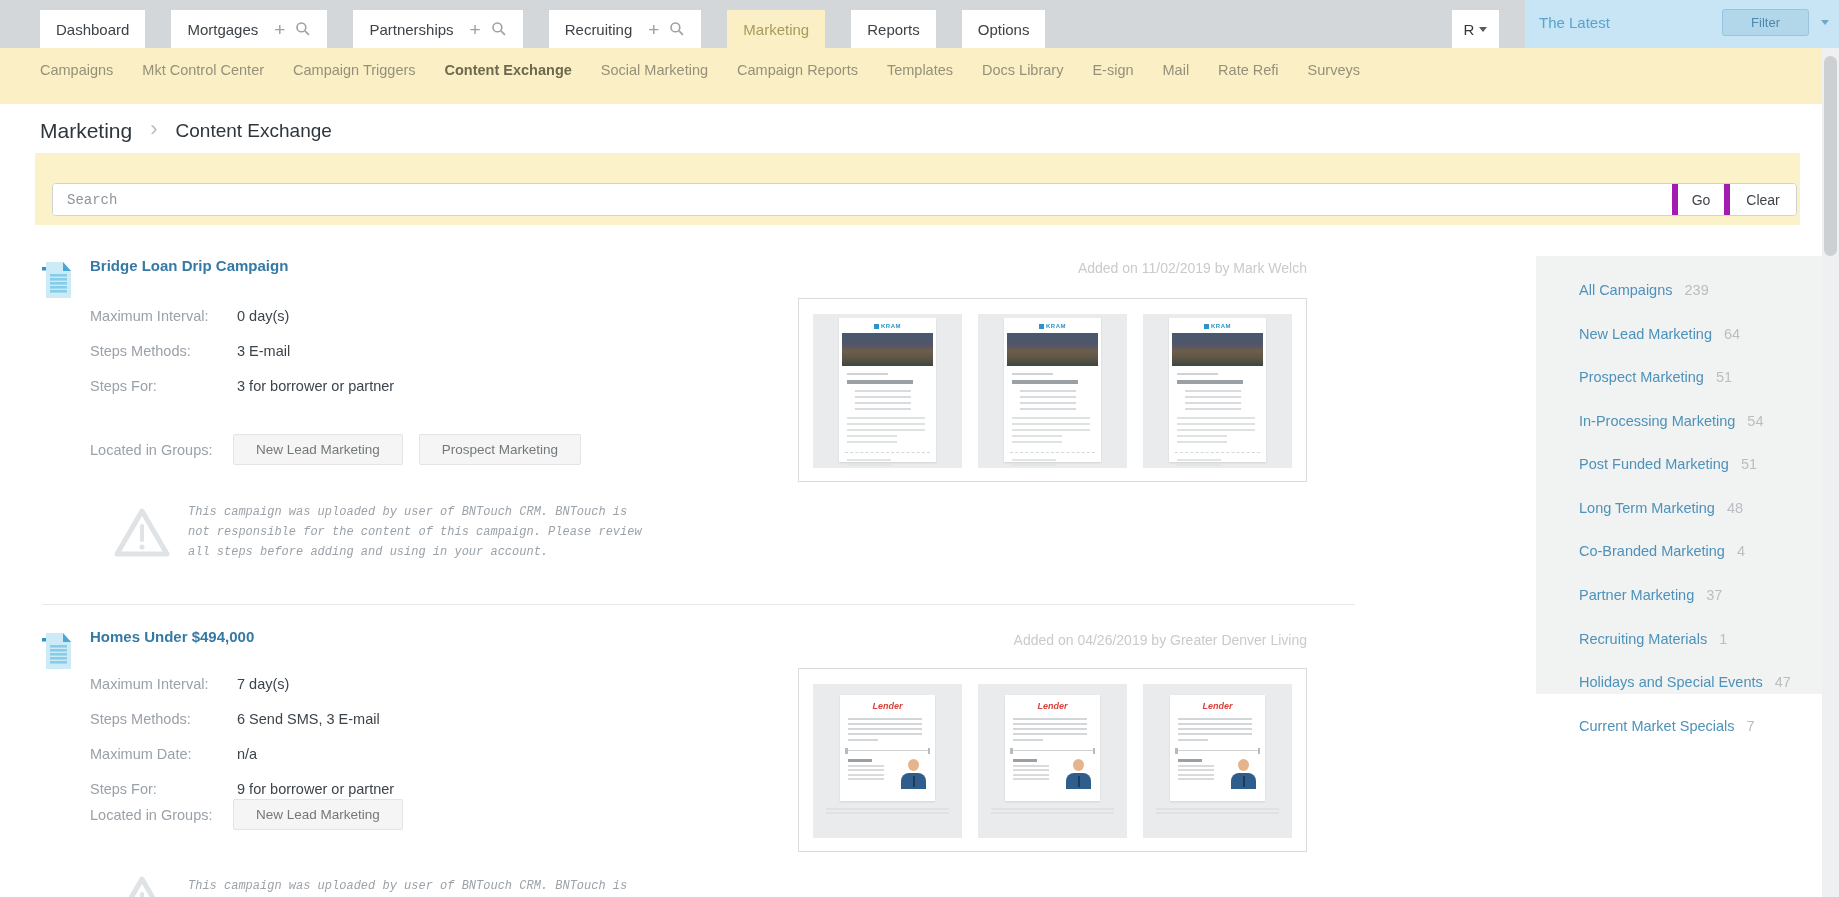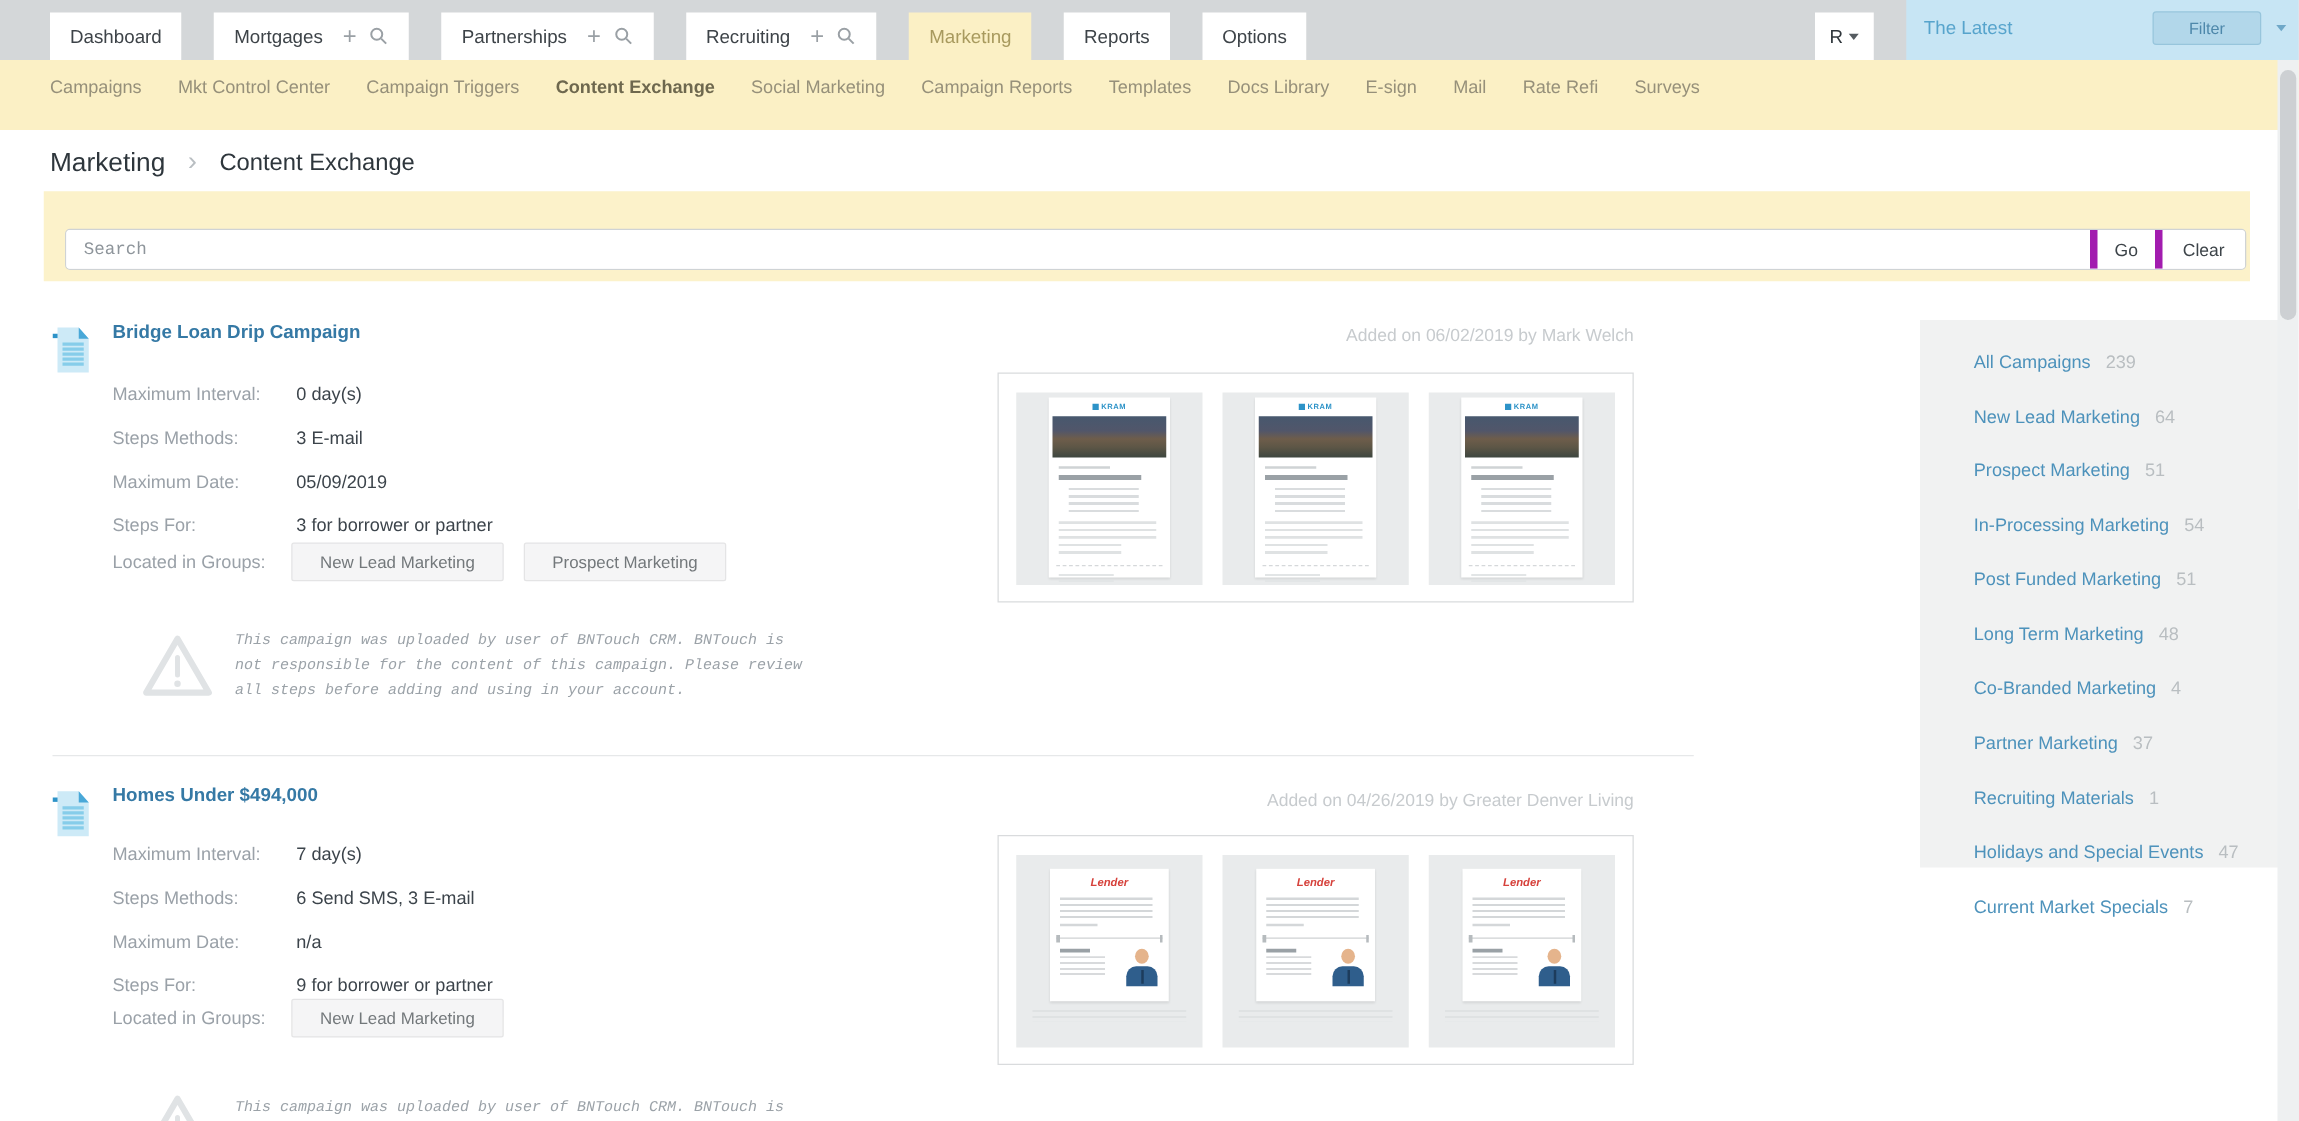--- a/index.html
+++ b/index.html
@@ -205,33 +205,29 @@
       <rect x="0" y="9" width="9" height="3.5" fill="#2d93c8"></rect>
       <path d="M4 4 h17 l8 9 v27 h-25 z" fill="#cdeaf7"></path>
       <path d="M21 4 l8 9 h-8 z" fill="#49a8d8"></path>
       <rect x="8" y="16" width="17" height="2.6" fill="#86cdea"></rect>
       <rect x="8" y="20" width="17" height="2.6" fill="#86cdea"></rect>
       <rect x="8" y="24" width="17" height="2.6" fill="#86cdea"></rect>
       <rect x="8" y="28" width="17" height="2.6" fill="#86cdea"></rect>
       <rect x="8" y="32" width="17" height="2.6" fill="#86cdea"></rect>
     </svg>
     <a class="card-title">Bridge Loan Drip Campaign</a>
-    <span class="added">Added on 06/02/2019 by Mark Welch</span>
+    <span class="added">Added on 11/02/2019 by Mark Welch</span>
     <div class="fields">
       <div class="field-row">
         <span class="f-label">Maximum Interval:</span>
         <span class="f-value">0 day(s)</span>
       </div>
       <div class="field-row">
         <span class="f-label">Steps Methods:</span>
         <span class="f-value">3 E-mail</span>
-      </div>
-      <div class="field-row">
-        <span class="f-label">Maximum Date:</span>
-        <span class="f-value">05/09/2019</span>
       </div>
       <div class="field-row">
         <span class="f-label">Steps For:</span>
         <span class="f-value">3 for borrower or partner</span>
       </div>
     </div>
     <div class="groups-row">
       <span class="g-label">Located in Groups:</span>
       <span class="chip">New Lead Marketing</span>
       <span class="chip">Prospect Marketing</span>

